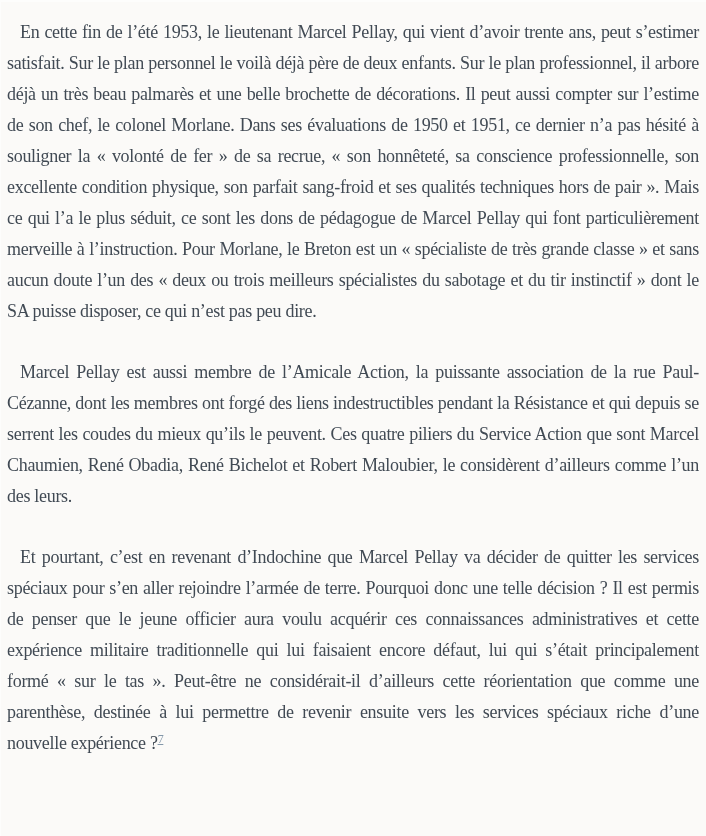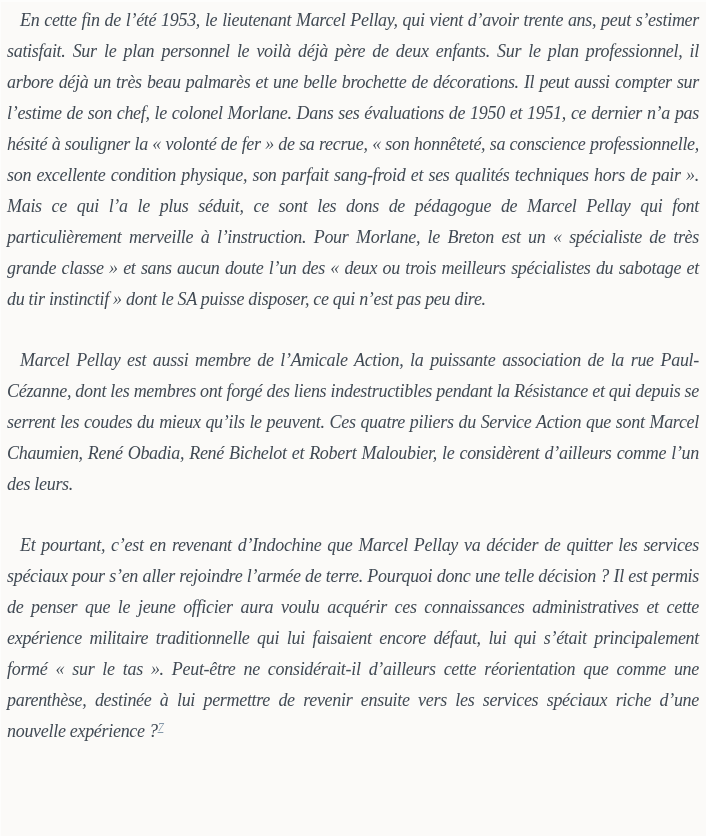--- a/index.html
+++ b/index.html
@@ -21,23 +21,22 @@
     border-top: 2px solid #fdfdfc;
     border-left: 1px solid #fdfdfc;
   }
   .page p {
     font-family: "Liberation Serif", "DejaVu Serif", serif;
     font-size: 18px;
     line-height: 31px;
     letter-spacing: -0.3px;
     color: #414a54;
     text-align: justify;
-    margin: 0 0 30px 0;
+    margin: 12px 0 30px 0;
     text-indent: 13px;
-    font-style: italic;
   }
   .page p:last-child {
     margin-bottom: 0;
   }
   sup.footnote {
     line-height: 0;
     vertical-align: 6px;
   }
   sup.footnote a {
     font-size: 12px;

